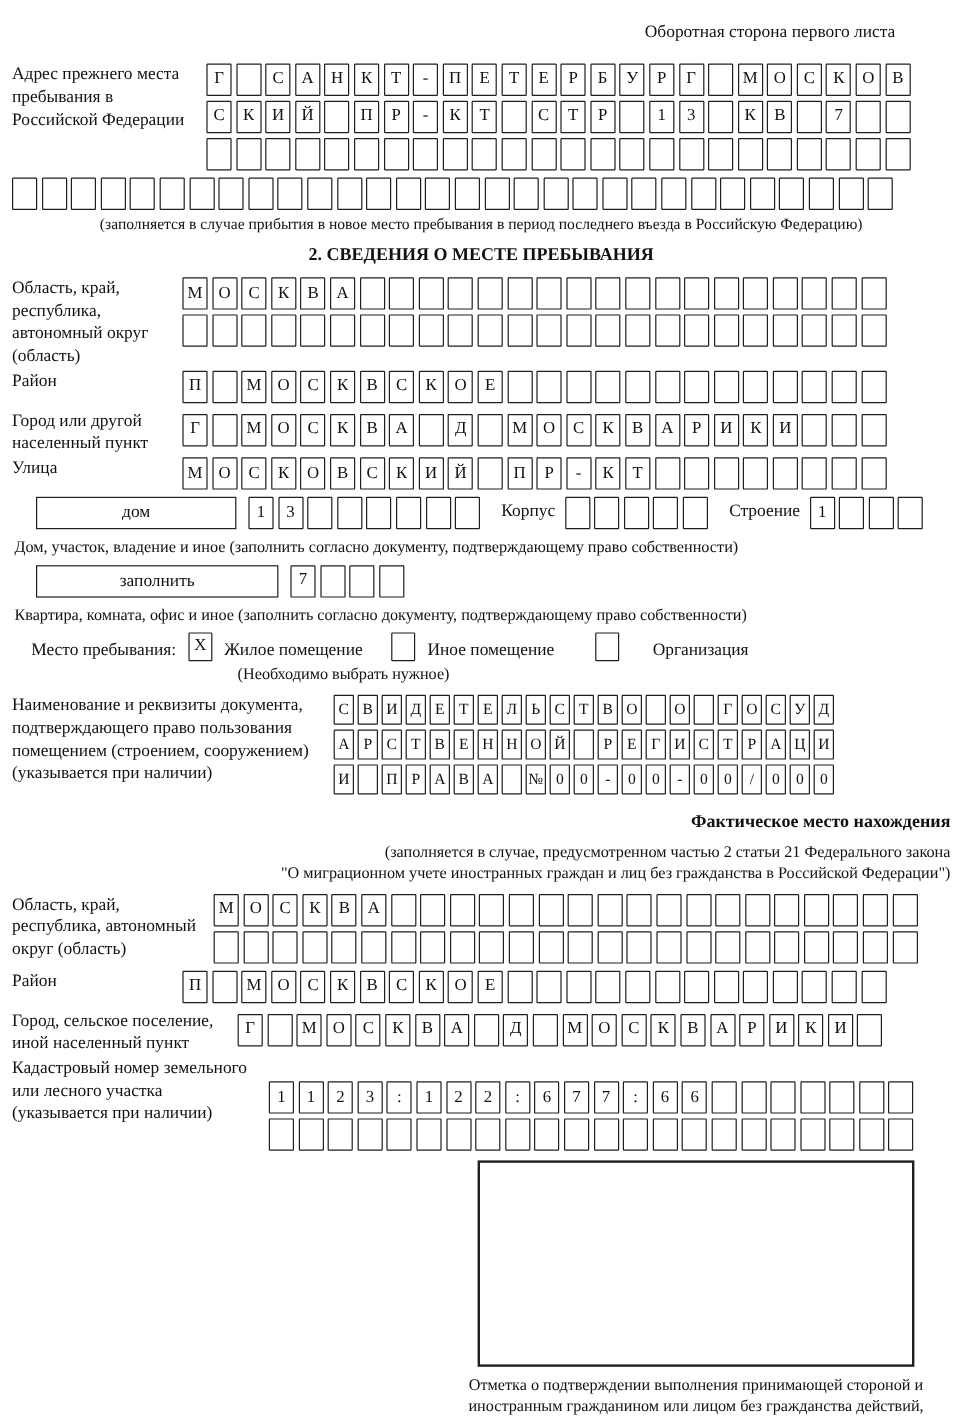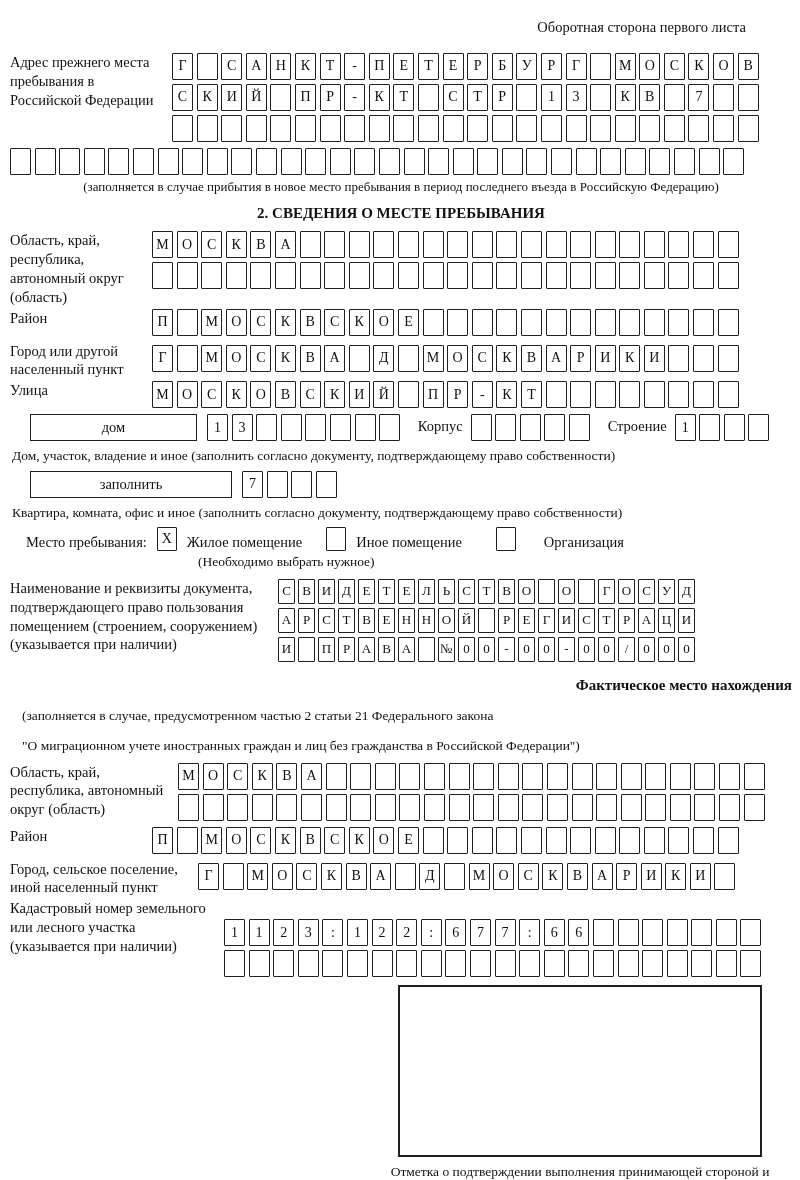--- a/index.html
+++ b/index.html
@@ -23,21 +23,21 @@
   .cell{
     flex:none;display:inline-flex;align-items:center;justify-content:center;
     width:19px;height:25px;border:1.6px solid #1f1f1f;margin-right:3.6px;
     font-size:14px;background:#fff;border-radius:1px;
   }
   .cells-sm .cell{width:15px;height:23px;margin-right:3px;font-size:13px;}
   .caption{font-size:13px;text-align:center;margin:0 0 8px 0;}
   .caption-left{font-size:13.5px;margin:0 0 6px 2px;}
   .sec-title{font-weight:bold;text-align:center;font-size:15px;margin:4px 0 8px 0;}
   .fact-title{font-weight:bold;text-align:right;font-size:15px;margin:10px 0 6px 0;}
-  .fact-note{font-size:13.5px;text-align:left;margin:12px;}
+  .fact-note{font-size:13.5px;text-align:right;margin:0;}
   .bigbox{
     flex:none;display:inline-flex;align-items:center;justify-content:center;
     height:25px;border:1.6px solid #1f1f1f;margin-left:20px;margin-right:10px;
     font-size:14.5px;
     text-align:center;
   }
   .bb-dom{width:165px;}
   .bb-kv{width:200px;}
   .inline-label{flex:none;margin:3px 8px 0 14px;}
   .mesto-row{display:flex;align-items:flex-end;margin:4px 0 2px 16px;}

